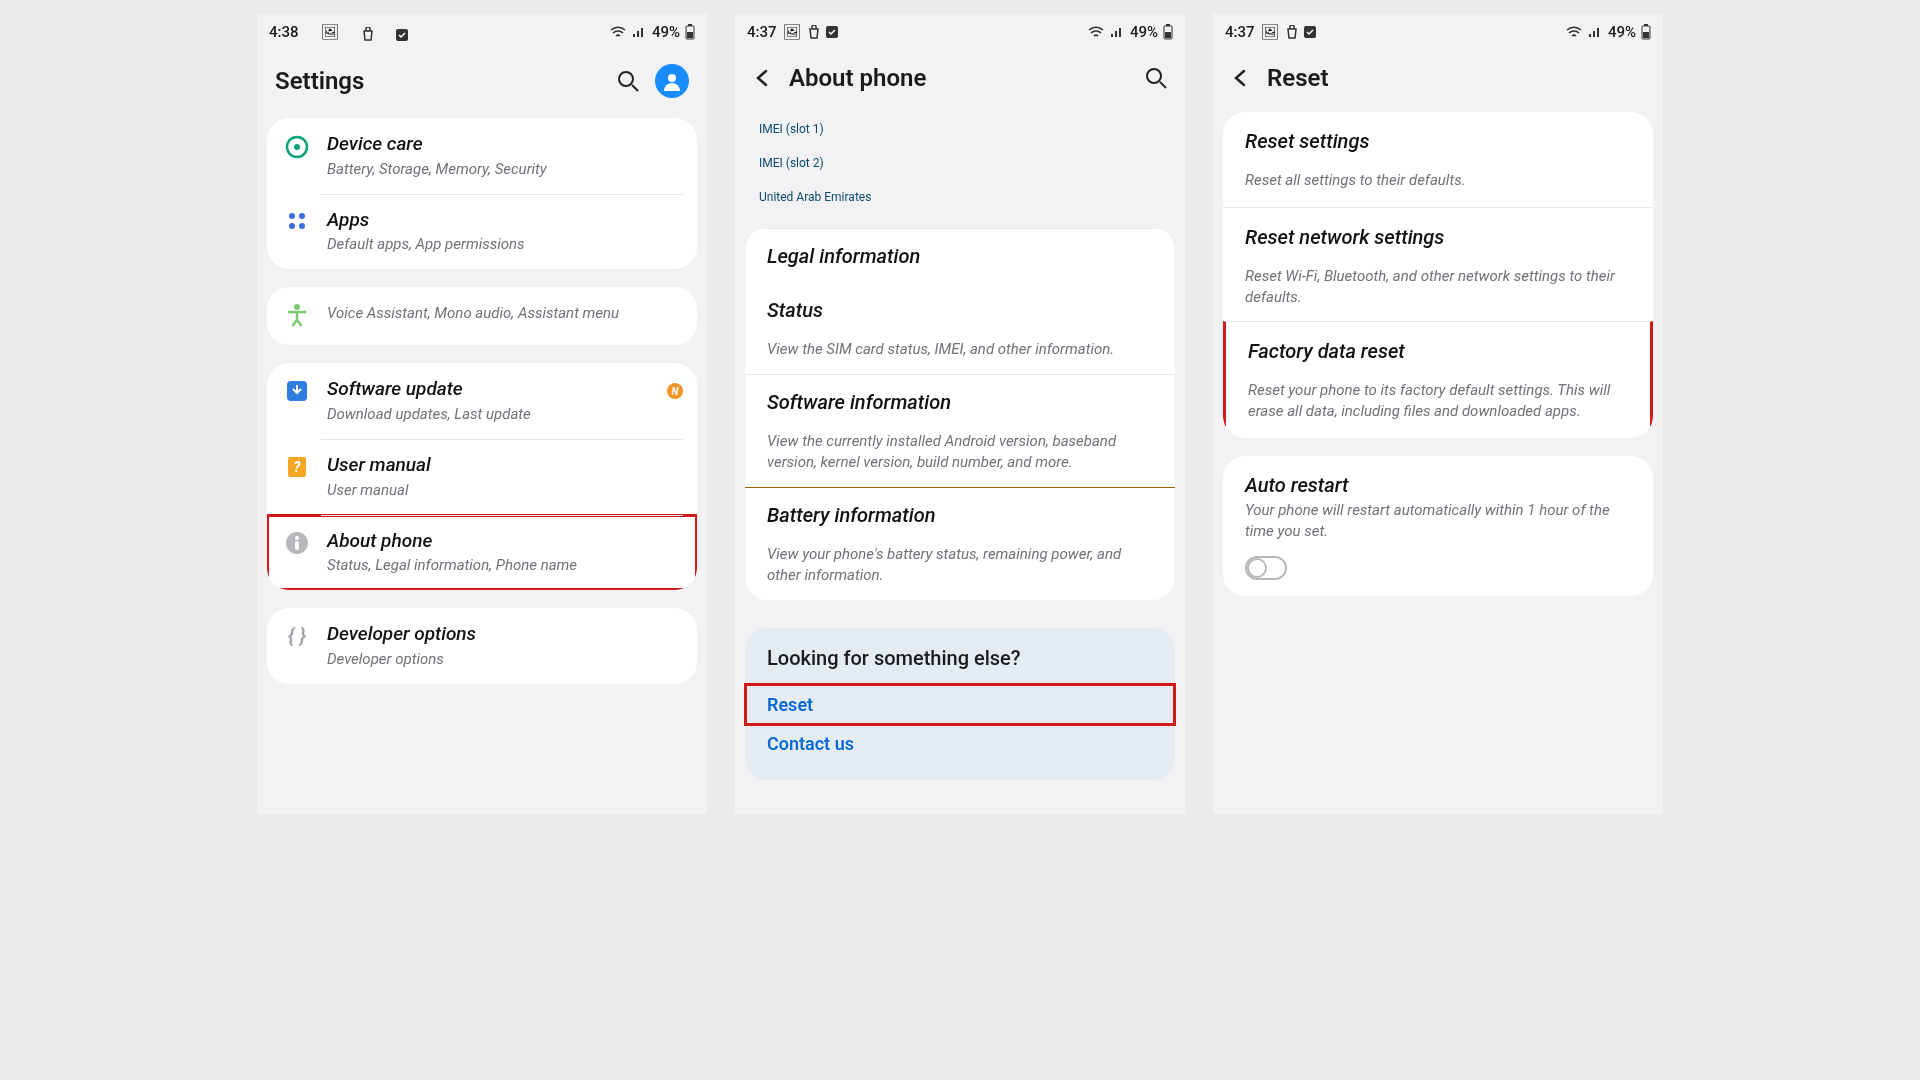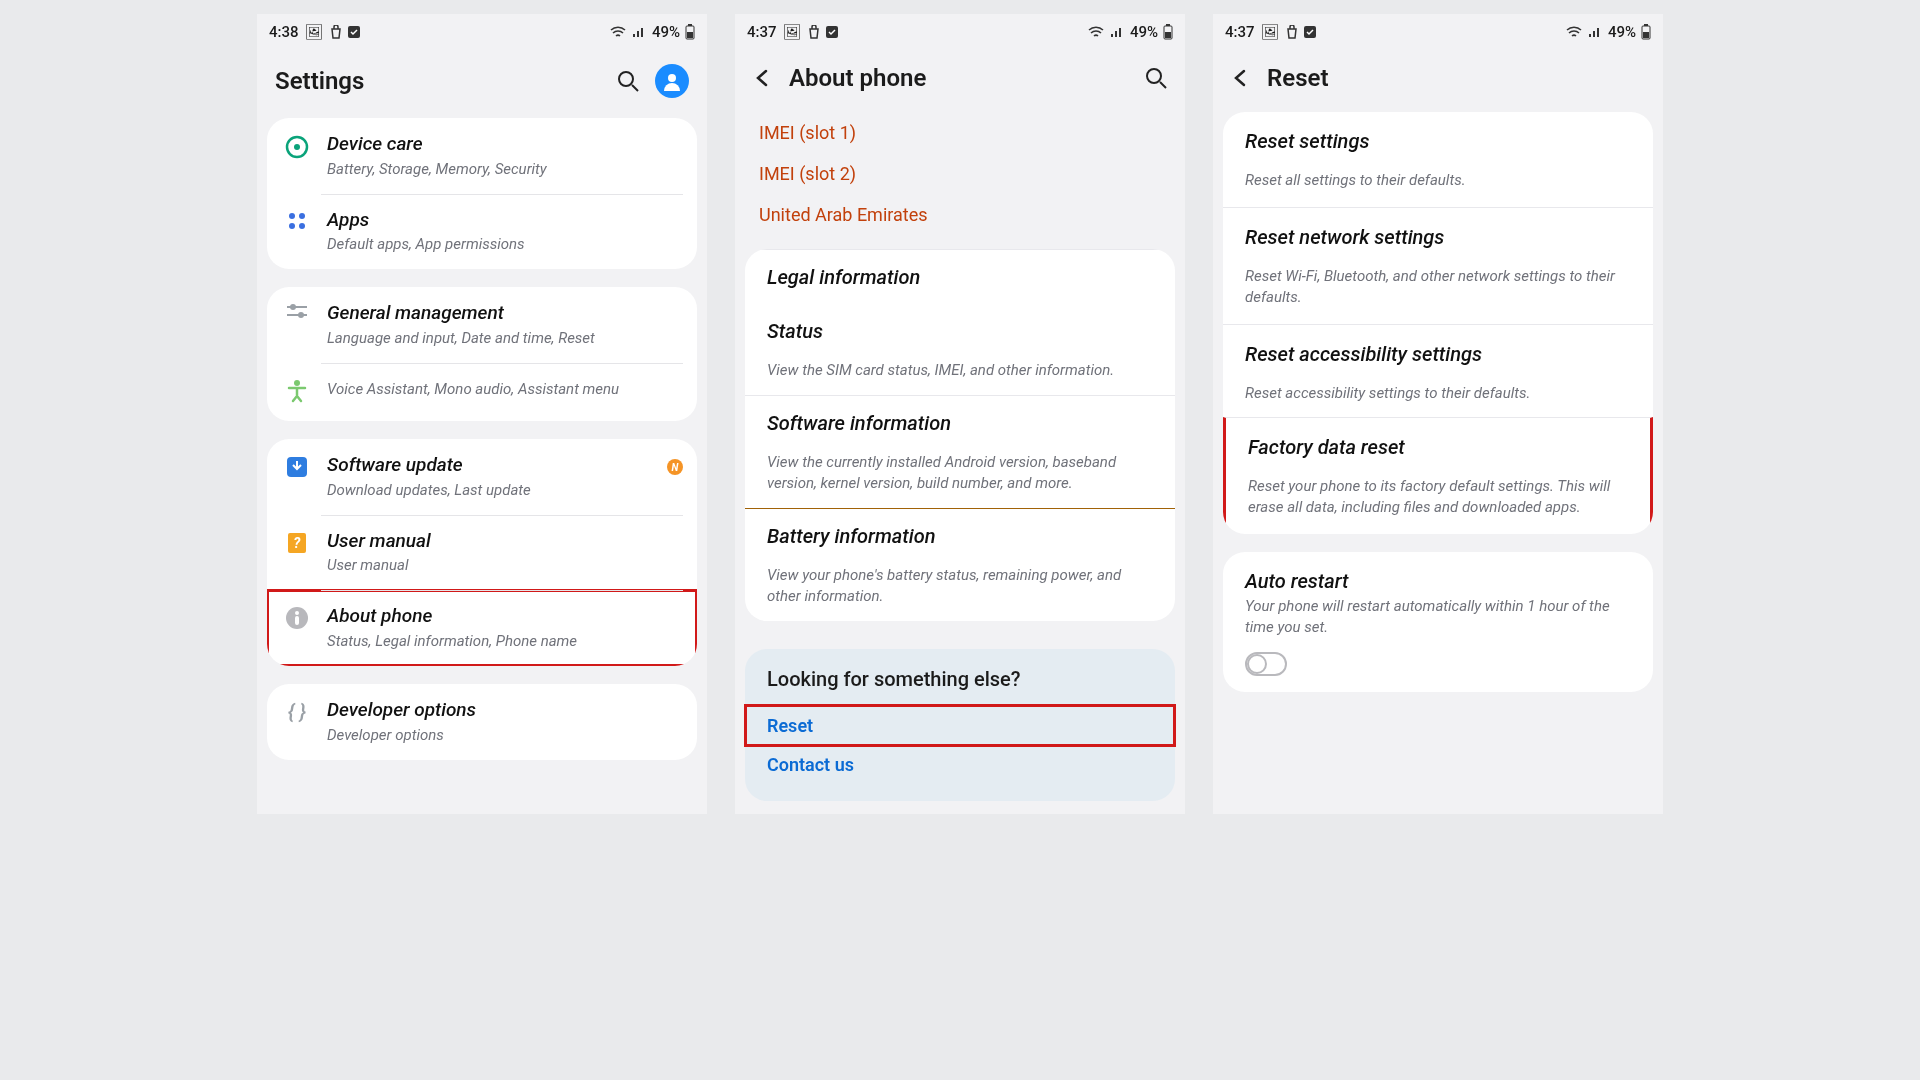--- a/index.html
+++ b/index.html
@@ -53,21 +53,21 @@
   .badge-n {
     width:16px; height:16px; border-radius:50%; background:#f59426;
     color:#fff; font-size:10px; font-weight:700;
     display:flex; align-items:center; justify-content:center;
     margin-top:6px;
   }
   .highlight { outline:3px solid #d11919; outline-offset:-2px; }
 
   
   .plain-list { padding: 0 24px 14px 24px;}
-  .plain-item { font-size:18px; color:#c2410c; padding:10px 0;}
+  .plain-item { font-size:12px; color:#0c4a6e; padding:10px 0;}
   .card2 .row { flex-direction:column; padding:14px 22px;}
   .card2 .row-title { font-size:20px; font-weight:500;}
   .card2 .row-sub { font-size:15px;}
   .card-suggest {
     background:#e4ecf2; border-radius:22px; margin:10px 10px 0 10px;
     padding: 18px 22px;
   }
   .suggest-title { font-size:20px; font-weight:500; margin-bottom:14px;}
   .suggest-link { font-size:18px; font-weight:600; color:#0b6bd4; padding:8px 0;}
 
@@ -80,21 +80,21 @@
   .toggle::after{ content:""; position:absolute; width:16px; height:16px; border:2px solid #b9b9bd; border-radius:50%; top:0; left:0;}
   .auto-row { display:flex; align-items:flex-start; gap:14px; }
   .auto-body{ flex:1;}
   .high-box { border:3px solid #d11919; margin:-3px 0;}
 </style>
 </head>
 <body>
 
 <div class="phone">
   <div class="statusbar">
-    <div style="display:flex;align-items:center;gap:6px;">
+    <div style="display:flex;align-items:flex-end;gap:22px;">
       <span>4:38</span>
       <span>🖼</span>
       <span>
           <svg width="12" height="14">
             <path d="M2 4h8l-1 9H3z M4 4V2a2 2 0 0 1 4 0v2" fill="none" stroke="#333" stroke-width="1.5"></path>
           </svg>
         </span>
       <span>
           <svg width="12" height="12">
             <rect width="12" height="12" rx="2" fill="#333"></rect>
@@ -163,34 +163,20 @@
             </svg></span>
         </div>
       <div class="row-body">
           <div class="row-title">Apps</div>
           <div class="row-sub">Default apps, App permissions</div>
         </div>
     </div>
   </div>
 
   <div class="card">
-    <div class="row">
-      <div class="icon-slot">
-          <span><svg width="24" height="20">
-              <line x1="2" y1="4" x2="22" y2="4" stroke="#9aa0a6" stroke-width="2"></line>
-              <circle cx="8" cy="4" r="3" fill="#9aa0a6"></circle>
-              <line x1="2" y1="12" x2="22" y2="12" stroke="#9aa0a6" stroke-width="2"></line>
-              <circle cx="16" cy="12" r="3" fill="#9aa0a6"></circle>
-            </svg></span>
-        </div>
-      <div class="row-body">
-          <div class="row-title">General management</div>
-          <div class="row-sub">Language and input, Date and time, Reset</div>
-        </div>
-    </div>
     <div class="row divider">
       <div class="icon-slot">
           <span><svg width="22" height="24">
               <circle cx="11" cy="4" r="3" fill="#7bc96f"></circle>
               <path d="M3 9h16M11 9v8M7 22l4-5 4 5" stroke="#7bc96f" stroke-width="2.5" fill="none" stroke-linecap="round"></path>
             </svg></span>
         </div>
       <div class="row-body">
           <div class="row-sub">Voice Assistant, Mono audio, Assistant menu</div>
         </div>
@@ -385,24 +371,20 @@
   </div>
 
   <div class="card card3">
     <div class="row">
       <div class="row-title">Reset settings</div>
       <div class="row-sub">Reset all settings to their defaults.</div>
     </div>
     <div class="row divided">
       <div class="row-title">Reset network settings</div>
       <div class="row-sub">Reset Wi-Fi, Bluetooth, and other network settings to their defaults.</div>
-    </div>
-    <div class="row divided">
-      <div class="row-title">Reset accessibility settings</div>
-      <div class="row-sub">Reset accessibility settings to their defaults.</div>
     </div>
     <div class="row divided high-box">
       <div class="row-title">Factory data reset</div>
       <div class="row-sub">Reset your phone to its factory default settings. This will erase all data, including files and downloaded apps.</div>
     </div>
   </div>
 
   <div class="card card3">
     <div class="row auto-row">
       <div class="auto-body">

